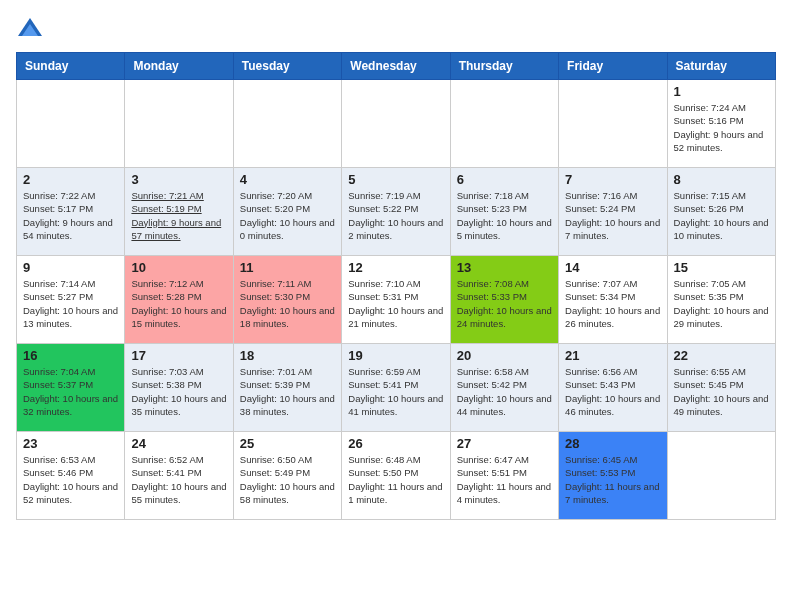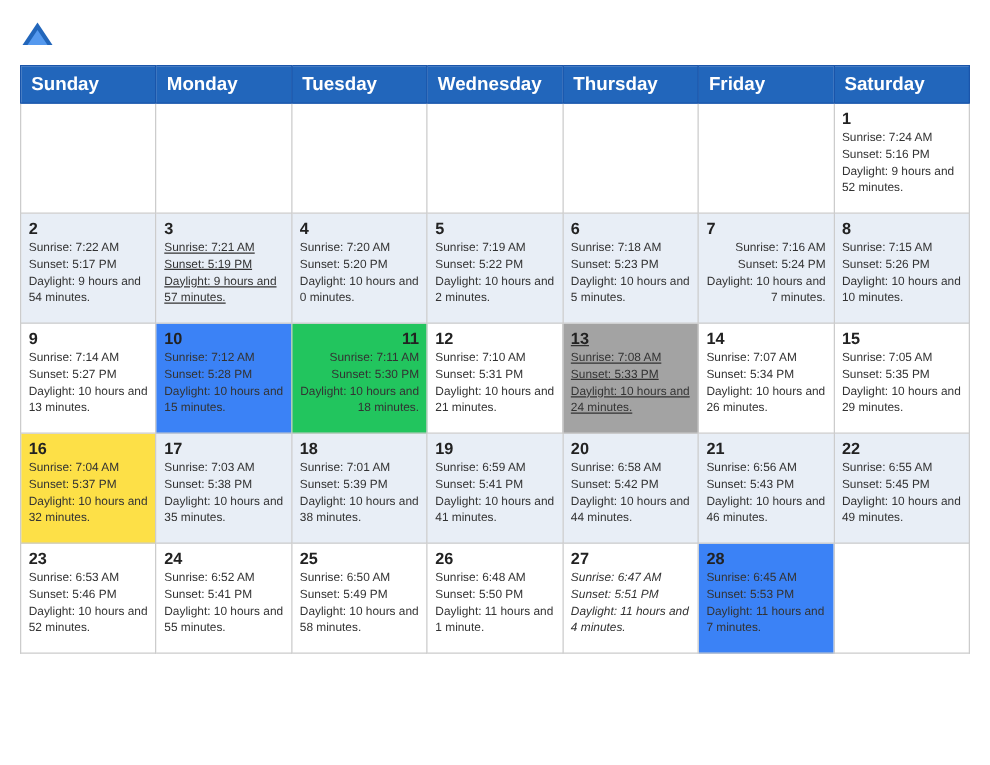--- a/index.html
+++ b/index.html
@@ -46,21 +46,21 @@
       color: #555;
     }
     .calendar {
       width: 100%;
       border-collapse: collapse;
       border: 1px solid #ccc;
     }
     .calendar th {
       background: #2266bb;
       color: #fff;
-      font-size: 15px;
+      font-size: 12px;
       font-weight: bold;
       padding: 6px 8px;
       text-align: left;
       border: 1px solid #1a55aa;
     }
     .calendar td {
       vertical-align: top;
       width: calc(100% / 7);
       border: 1px solid #ccc;
       padding: 4px 6px;
@@ -164,77 +164,77 @@
 Daylight: 10 hours and 2 minutes.</div>
         </td>
         <td style="background: rgb(232, 238, 246);">
           <span class="day-num">6</span>
           <div class="day-info" style="white-space: pre-line;">Sunrise: 7:18 AM
 Sunset: 5:23 PM
 Daylight: 10 hours and 5 minutes.</div>
         </td>
         <td style="background: rgb(232, 238, 246);">
           <span class="day-num">7</span>
-          <div class="day-info" style="white-space: pre-line; text-align: right;">Sunrise: 7:16 AM
+          <div class="day-info" style="white-space: pre-line;">Sunrise: 7:16 AM
 Sunset: 5:24 PM
 Daylight: 10 hours and 7 minutes.</div>
         </td>
         <td style="background: rgb(232, 238, 246);">
           <span class="day-num">8</span>
           <div class="day-info" style="white-space: pre-line;">Sunrise: 7:15 AM
 Sunset: 5:26 PM
 Daylight: 10 hours and 10 minutes.</div>
         </td>
       </tr>
       <tr>
         <td style="background: rgb(255, 255, 255);">
           <span class="day-num">9</span>
           <div class="day-info" style="white-space: pre-line;">Sunrise: 7:14 AM
 Sunset: 5:27 PM
 Daylight: 10 hours and 13 minutes.</div>
         </td>
-        <td style="background: #3b82f6;">
+        <td style="background: #fca5a5;">
           <span class="day-num">10</span>
           <div class="day-info" style="white-space: pre-line;">Sunrise: 7:12 AM
 Sunset: 5:28 PM
 Daylight: 10 hours and 15 minutes.</div>
         </td>
-        <td style="background: #22c55e; text-align: right;">
+        <td style="background: #fca5a5;">
           <span class="day-num">11</span>
           <div class="day-info" style="white-space: pre-line;">Sunrise: 7:11 AM
 Sunset: 5:30 PM
 Daylight: 10 hours and 18 minutes.</div>
         </td>
         <td style="background: rgb(255, 255, 255);">
           <span class="day-num">12</span>
           <div class="day-info" style="white-space: pre-line;">Sunrise: 7:10 AM
 Sunset: 5:31 PM
 Daylight: 10 hours and 21 minutes.</div>
         </td>
-        <td style="background: #a3a3a3; text-decoration: underline;">
+        <td style="background: #84cc16;">
           <span class="day-num">13</span>
           <div class="day-info" style="white-space: pre-line;">Sunrise: 7:08 AM
 Sunset: 5:33 PM
 Daylight: 10 hours and 24 minutes.</div>
         </td>
         <td style="background: rgb(255, 255, 255);">
           <span class="day-num">14</span>
           <div class="day-info" style="white-space: pre-line;">Sunrise: 7:07 AM
 Sunset: 5:34 PM
 Daylight: 10 hours and 26 minutes.</div>
         </td>
         <td style="background: rgb(255, 255, 255);">
           <span class="day-num">15</span>
           <div class="day-info" style="white-space: pre-line;">Sunrise: 7:05 AM
 Sunset: 5:35 PM
 Daylight: 10 hours and 29 minutes.</div>
         </td>
       </tr>
       <tr>
-        <td style="background: #fde047;">
+        <td style="background: #22c55e;">
           <span class="day-num">16</span>
           <div class="day-info" style="white-space: pre-line;">Sunrise: 7:04 AM
 Sunset: 5:37 PM
 Daylight: 10 hours and 32 minutes.</div>
         </td>
         <td style="background: rgb(232, 238, 246);">
           <span class="day-num">17</span>
           <div class="day-info" style="white-space: pre-line;">Sunrise: 7:03 AM
 Sunset: 5:38 PM
 Daylight: 10 hours and 35 minutes.</div>
@@ -290,21 +290,21 @@
 Daylight: 10 hours and 58 minutes.</div>
         </td>
         <td style="background: rgb(255, 255, 255);">
           <span class="day-num">26</span>
           <div class="day-info" style="white-space: pre-line;">Sunrise: 6:48 AM
 Sunset: 5:50 PM
 Daylight: 11 hours and 1 minute.</div>
         </td>
         <td style="background: rgb(255, 255, 255);">
           <span class="day-num">27</span>
-          <div class="day-info" style="white-space: pre-line; font-style: italic;">Sunrise: 6:47 AM
+          <div class="day-info" style="white-space: pre-line;">Sunrise: 6:47 AM
 Sunset: 5:51 PM
 Daylight: 11 hours and 4 minutes.</div>
         </td>
         <td style="background: #3b82f6;">
           <span class="day-num">28</span>
           <div class="day-info" style="white-space: pre-line;">Sunrise: 6:45 AM
 Sunset: 5:53 PM
 Daylight: 11 hours and 7 minutes.</div>
         </td>
         <td class="empty-cell"></td>

